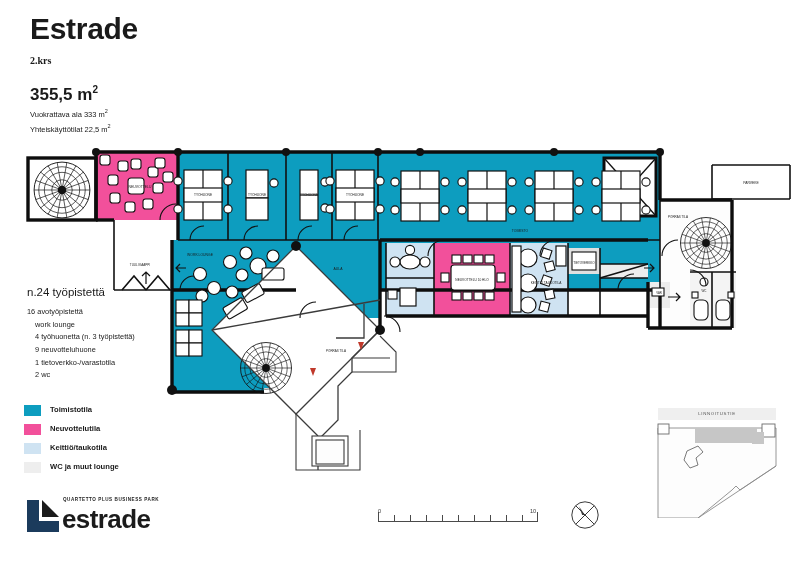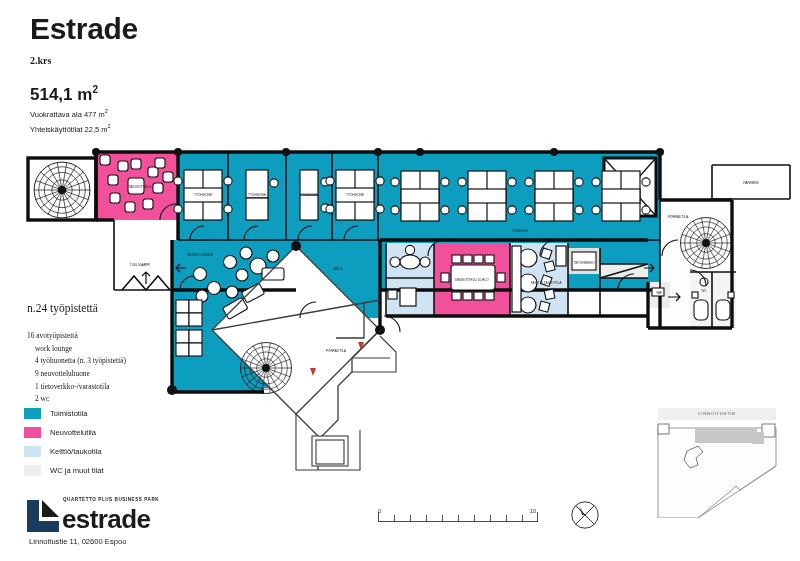--- a/index.html
+++ b/index.html
@@ -16,28 +16,28 @@
   
   #header{position:absolute;left:30px;top:14px;width:360px;}
   #title{font-size:30px;font-weight:bold;letter-spacing:-.3px;line-height:1;}
   #floor{font-size:10px;font-weight:bold;margin-top:11px;font-family:Liberation Serif, serif;}
   #area{font-size:17px;font-weight:bold;margin-top:18px;}
   #area sup{font-size:10px;vertical-align:super;}
   .subline{font-size:7.5px;margin-top:3px;line-height:1.45;}
   .subline sup{font-size:5.5px;vertical-align:super;}
 
   
-  #wsblock{position:absolute;left:27px;top:302px;width:190px;font-family:Liberation Serif, serif;}
+  #wsblock{position:absolute;left:27px;top:286px;width:190px;}
   #wsheading{font-size:11.5px;line-height:1.2;}
-  #wslist{margin-top:14px;font-size:7.4px;line-height:1.72;}
+  #wslist{margin-top:6px;font-size:7.4px;line-height:1.72;}
   #wslist div.ind{padding-left:8px;}
 
   
   #legend{position:absolute;left:24px;top:405px;}
-  .leg-row{display:flex;align-items:center;height:16px;margin-bottom:3px;}
+  .leg-row{display:flex;height:16px;margin-bottom:3px;font-weight:bold;}
   .leg-sw{width:17px;height:11px;margin-right:9px;flex:0 0 auto;}
   .leg-lb{font-size:7.6px;}
 
   
   #logo{position:absolute;left:27px;top:500px;width:230px;}
   .logo-row{display:flex;align-items:flex-end;}
   .logo-mark{position:relative;width:32px;height:32px;flex:0 0 auto;margin-right:3px;}
   .logo-mark .lm-l{position:absolute;left:0;top:0;width:12px;height:32px;background:#1b3b5c;}
   .logo-mark .lm-b{position:absolute;left:0;bottom:0;width:32px;height:11px;background:#1b3b5c;}
   .logo-mark .lm-q{position:absolute;right:0;top:0;width:17px;height:17px;background:#1b1b1b;}
@@ -71,24 +71,24 @@
 </style>
 </head>
 <body>
 
 <div class="page">
 
   <div id="header">
     <div id="title">Estrade</div>
     <div id="floor">2.krs</div>
     <div id="area">
-      <span>514,1 m</span><sup>2</sup>
+      <span>355,5 m</span><sup>2</sup>
     </div>
     <div class="subline">
-      <span>Vuokrattava ala 477 m</span><sup>2</sup>
+      <span>Vuokrattava ala 333 m</span><sup>2</sup>
     </div>
     <div class="subline">
       <span>Yhteiskäyttötilat  22,5 m</span><sup>2</sup>
     </div>
   </div>
 
   <div id="wsblock">
     <div id="wsheading">n.24 työpistettä</div>
     <div id="wslist">
       <div>16 avotyöpistettä</div>
@@ -108,38 +108,37 @@
     <div class="leg-row">
       <span class="leg-sw" style="background:#f2509b"></span>
       <span class="leg-lb">Neuvottelutila</span>
     </div>
     <div class="leg-row">
       <span class="leg-sw" style="background:#cfe3f2"></span>
       <span class="leg-lb">Keittiö/taukotila</span>
     </div>
     <div class="leg-row">
       <span class="leg-sw" style="background:#eeeeee"></span>
-      <span class="leg-lb">WC ja muut tilat</span>
+      <span class="leg-lb">WC ja muut lounge</span>
     </div>
   </div>
 
   <div id="logo">
     <div class="logo-row">
       <span class="logo-mark">
         <span class="lm-l"></span>
           <span class="lm-b"></span>
         <span class="lm-q"></span>
           <span class="lm-n"></span>
       </span>
       <span class="logo-txt">
         <span class="logo-kicker">QUARTETTO PLUS BUSINESS PARK</span>
         <span class="logo-word">estrade</span>
       </span>
     </div>
-    <div id="addr">Linnoitustie 11, 02600 Espoo</div>
   </div>
 
   <div id="scale">
     <div class="axis"></div>
     <div class="tick end" style="left:0"></div>
     <div class="tick" style="left:16px"></div>
     <div class="tick" style="left:32px"></div>
     <div class="tick" style="left:48px"></div>
     <div class="tick" style="left:64px"></div>
     <div class="tick" style="left:80px"></div>

